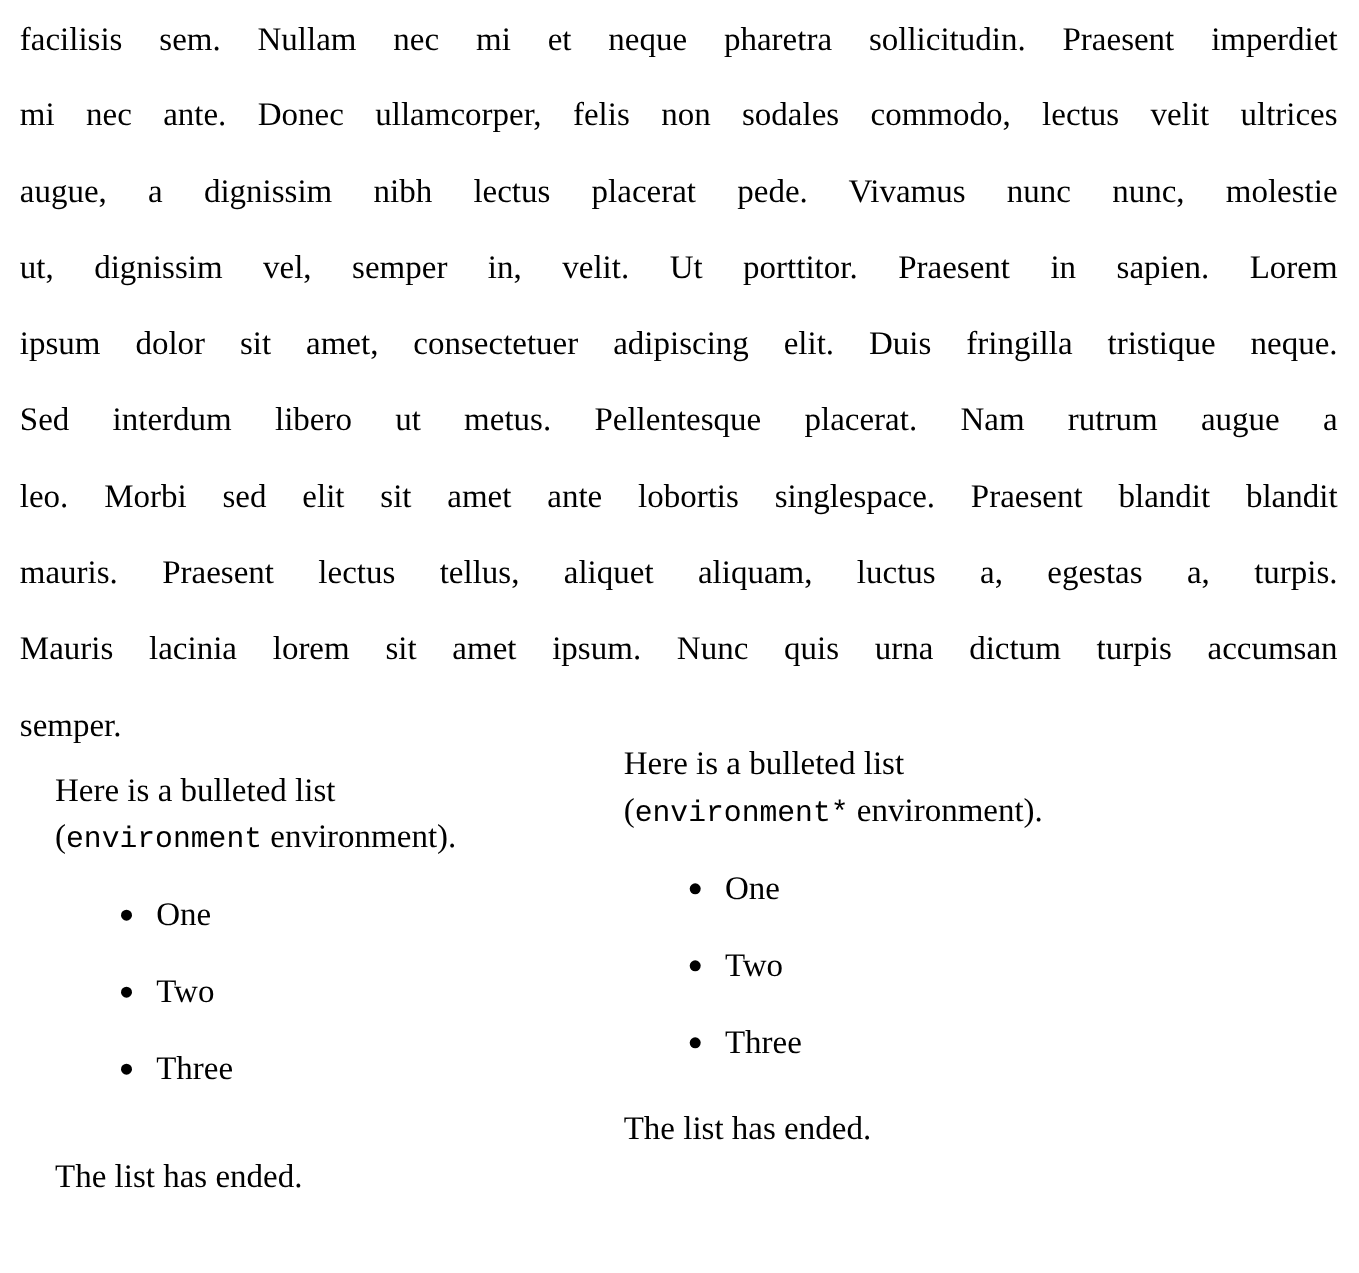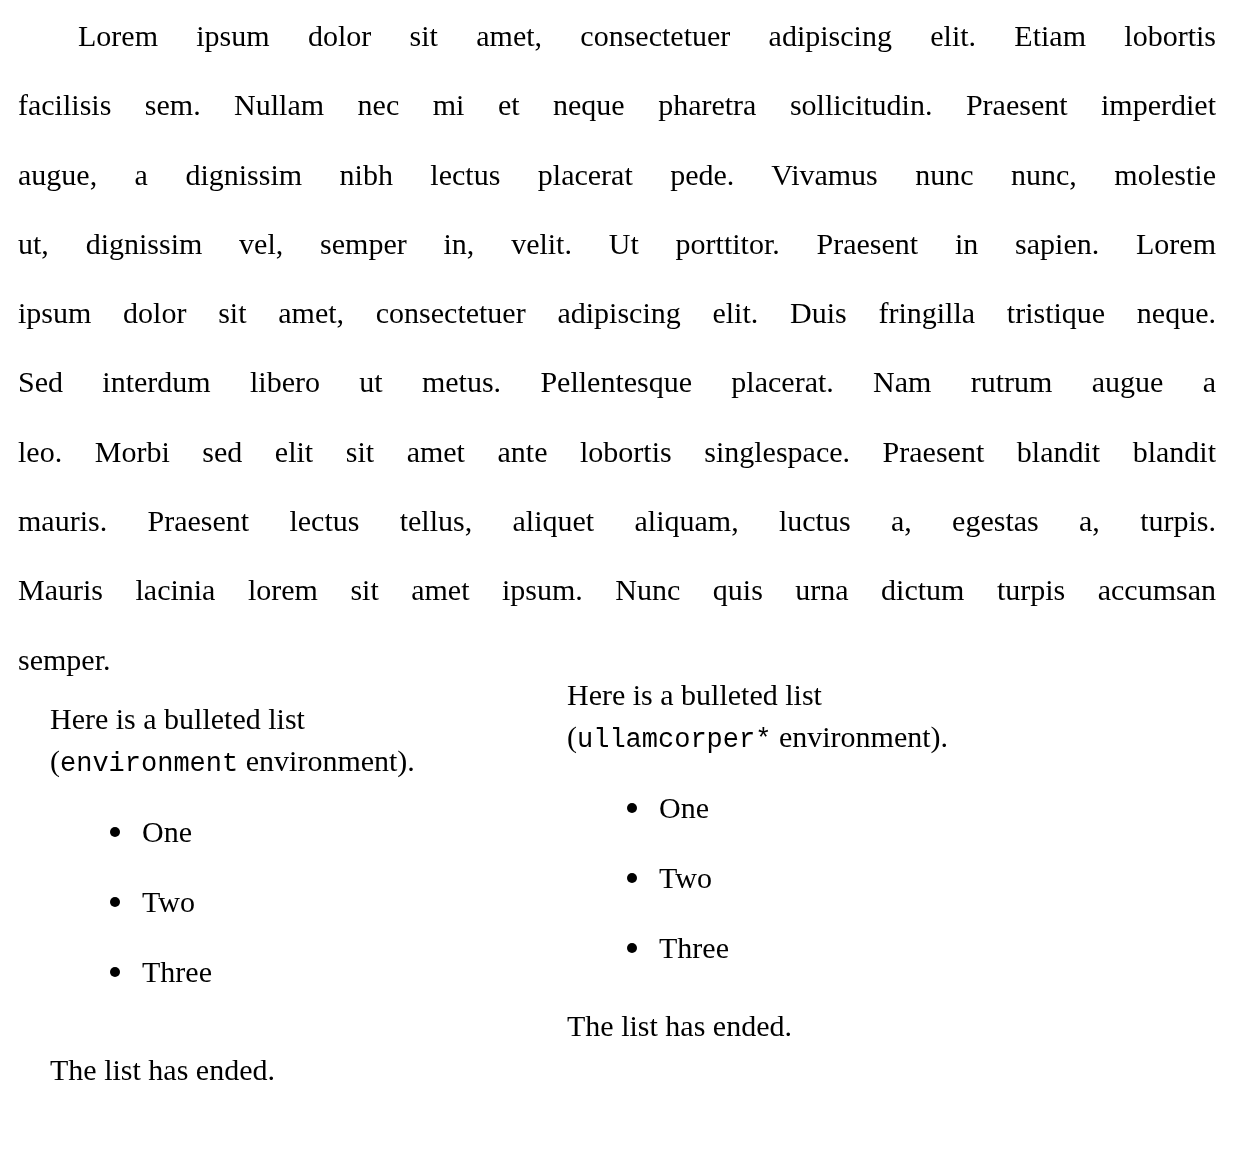--- a/index.html
+++ b/index.html
@@ -84,22 +84,22 @@
     margin-top: 56px;
   }
   .col-right .outro {
     margin-top: 36px;
   }
 </style>
 </head>
 <body>
 
 <div class="paragraph">
-  <div class="pline first">Lorem ipsum dolor sit amet, consectetuer adipiscing elit. Etiam lobortis</div>
   <div class="pline">facilisis sem. Nullam nec mi et neque pharetra sollicitudin. Praesent imperdiet</div>
+  <div class="pline">mi nec ante. Donec ullamcorper, felis non sodales commodo, lectus velit ultrices</div>
   <div class="pline">augue, a dignissim nibh lectus placerat pede. Vivamus nunc nunc, molestie</div>
   <div class="pline">ut, dignissim vel, semper in, velit. Ut porttitor. Praesent in sapien. Lorem</div>
   <div class="pline">ipsum dolor sit amet, consectetuer adipiscing elit. Duis fringilla tristique neque.</div>
   <div class="pline">Sed interdum libero ut metus. Pellentesque placerat. Nam rutrum augue a</div>
   <div class="pline">leo. Morbi sed elit sit amet ante lobortis singlespace. Praesent blandit blandit</div>
   <div class="pline">mauris. Praesent lectus tellus, aliquet aliquam, luctus a, egestas a, turpis.</div>
   <div class="pline">Mauris lacinia lorem sit amet ipsum. Nunc quis urna dictum turpis accumsan</div>
   <div class="pline last">semper.</div>
 </div>
 
@@ -120,21 +120,21 @@
       <div class="bitem">
         <span class="bullet"></span>
         <span class="bitem-label">Three</span>
       </div>
     </div>
     <div class="outro">The list has ended.</div>
   </div>
 
   <div class="col col-right">
     <div class="intro-line">Here is a bulleted list</div>
-    <div class="intro-line"><span>(</span><span class="code">ullamcorper*</span><span> environment).</span></div>
+    <div class="intro-line"><span>(</span><span class="code">environment*</span><span> environment).</span></div>
     <div class="blist">
       <div class="bitem">
         <span class="bullet"></span>
         <span class="bitem-label">One</span>
       </div>
       <div class="bitem">
         <span class="bullet"></span>
         <span class="bitem-label">Two</span>
       </div>
       <div class="bitem">

